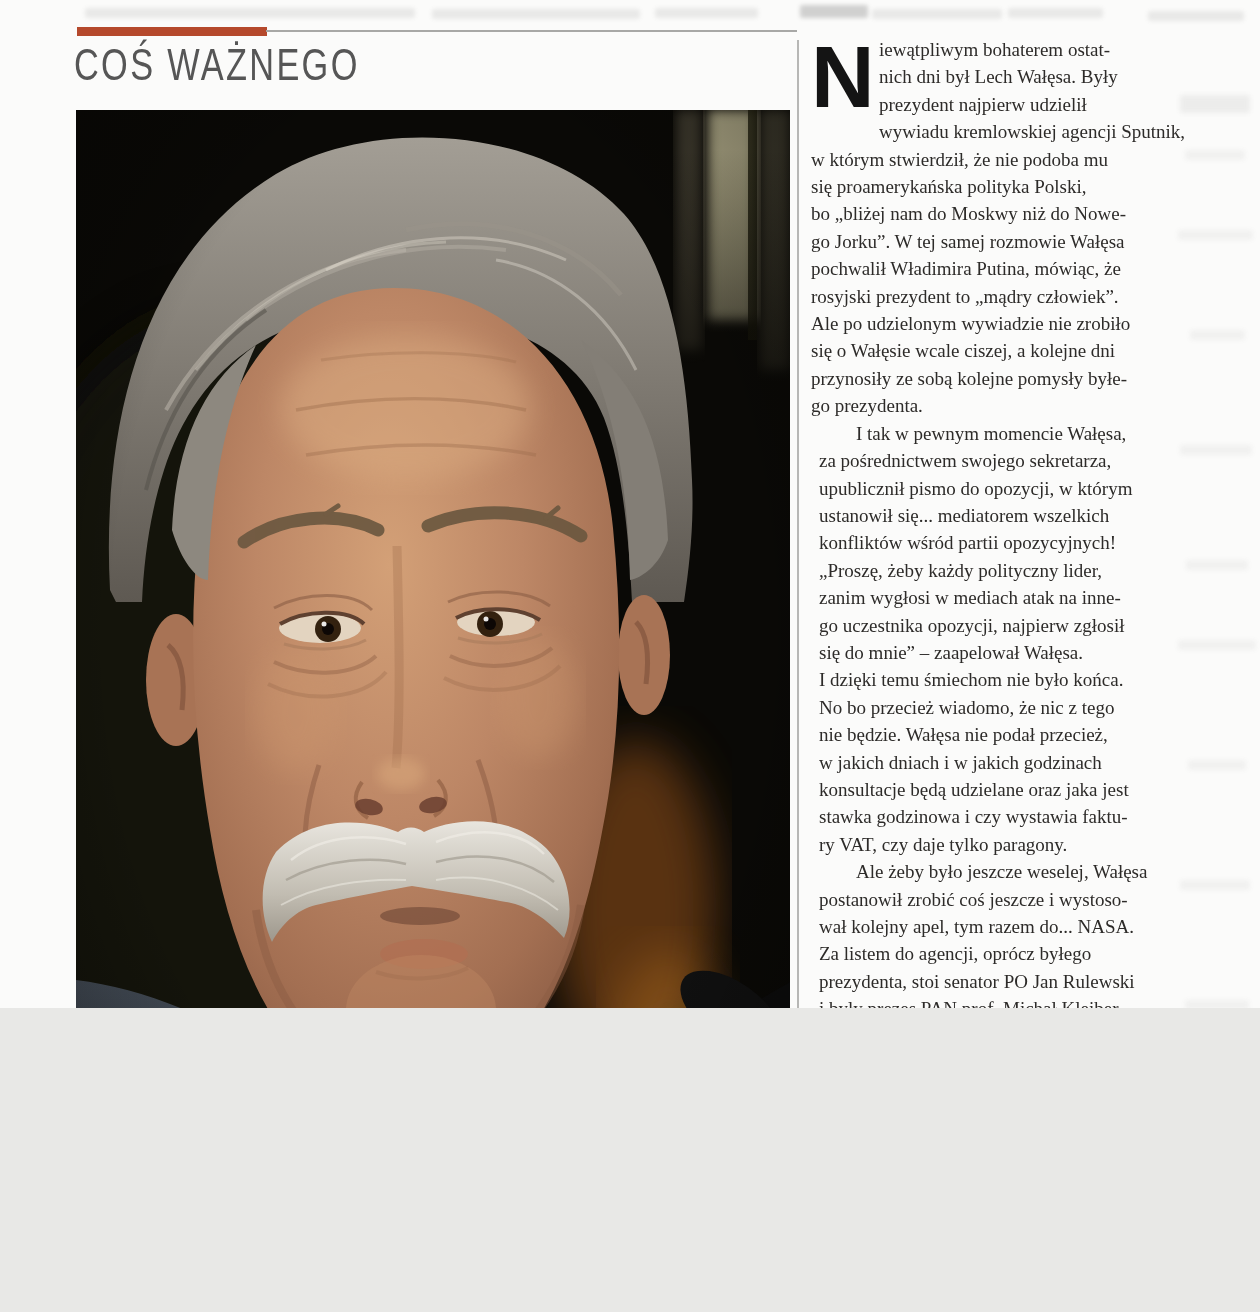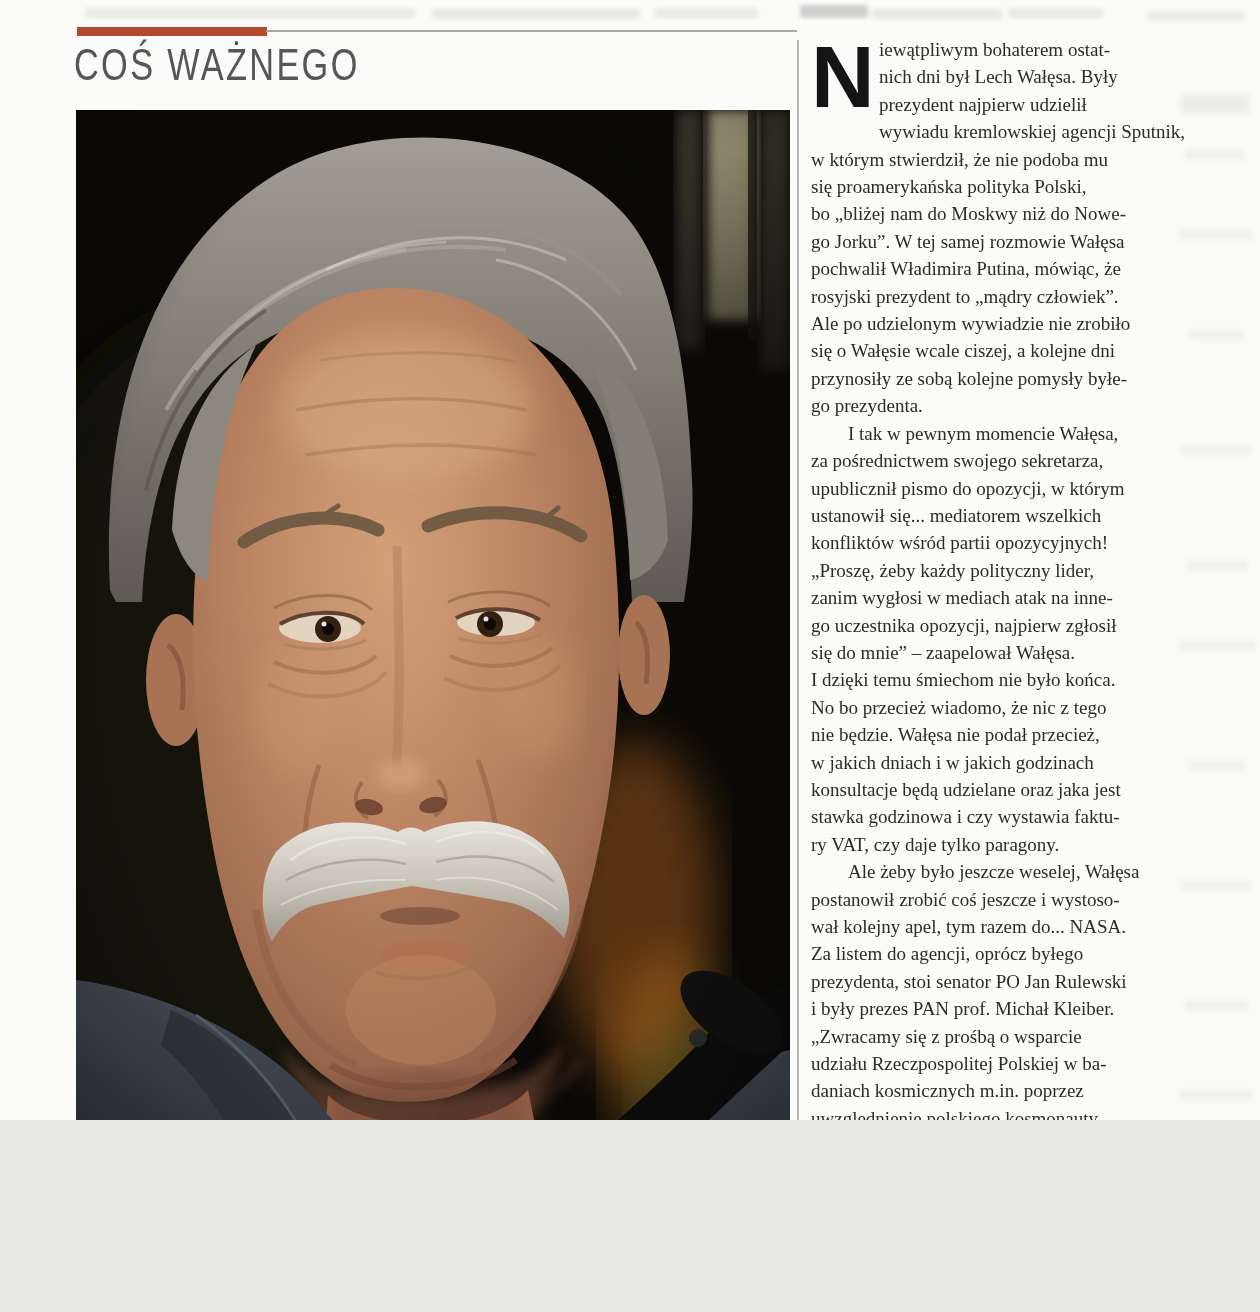--- a/index.html
+++ b/index.html
@@ -1,17 +1,17 @@
 <!DOCTYPE html>
 <html lang="pl"><head>
 <meta charset="utf-8">
 <style>
   html,body{margin:0;padding:0;background:#e8e8e6;}
   .page{
-    position:relative;width:1260px;height:1120px;margin:0 auto;
+    position:relative;width:1260px;height:1008px;margin:0 auto;
     background:#fbfbfa;overflow:hidden;
     font-family:"Liberation Serif",serif;
   }
   
   .red-bar{position:absolute;left:77px;top:27px;width:190px;height:9px;background:#b5492c;}
   .top-rule{position:absolute;left:266px;top:30px;width:531px;height:2px;background:#a8a8a6;}
   .headline{
     position:absolute;left:74px;top:40px;
     font-family:"Liberation Sans",sans-serif;font-weight:300;
     font-size:44px;color:#565656;letter-spacing:3px;white-space:nowrap;
@@ -26,21 +26,21 @@
     letter-spacing:.8px;white-space:nowrap;
   }
   
   .divider{position:absolute;left:797px;top:40px;width:2px;height:1231px;background:#b7b7b5;}
   
   .text-col{position:absolute;left:811px;top:36px;width:356px;}
   .para{
     margin:0;white-space:pre;
     font-size:19px;line-height:27.4px;color:#2d2b29;
   }
-  .para.indent{text-indent:37px;}
+  .para.indent{text-indent:37px;margin-left:8px;}
   .dropcap{
     float:left;width:60px;height:80px;margin:5px 8px 0 0;
     font-family:"Liberation Sans",sans-serif;font-weight:700;
     font-size:88px;line-height:72px;color:#141414;letter-spacing:-4px;
   }
   .endmark{
     display:inline-block;width:26px;height:26px;border-radius:50%;
     background:#c4511d;color:#ffffff;text-align:center;
     font-family:"Liberation Sans",sans-serif;font-weight:700;
     font-size:15px;line-height:26px;margin-left:10px;

